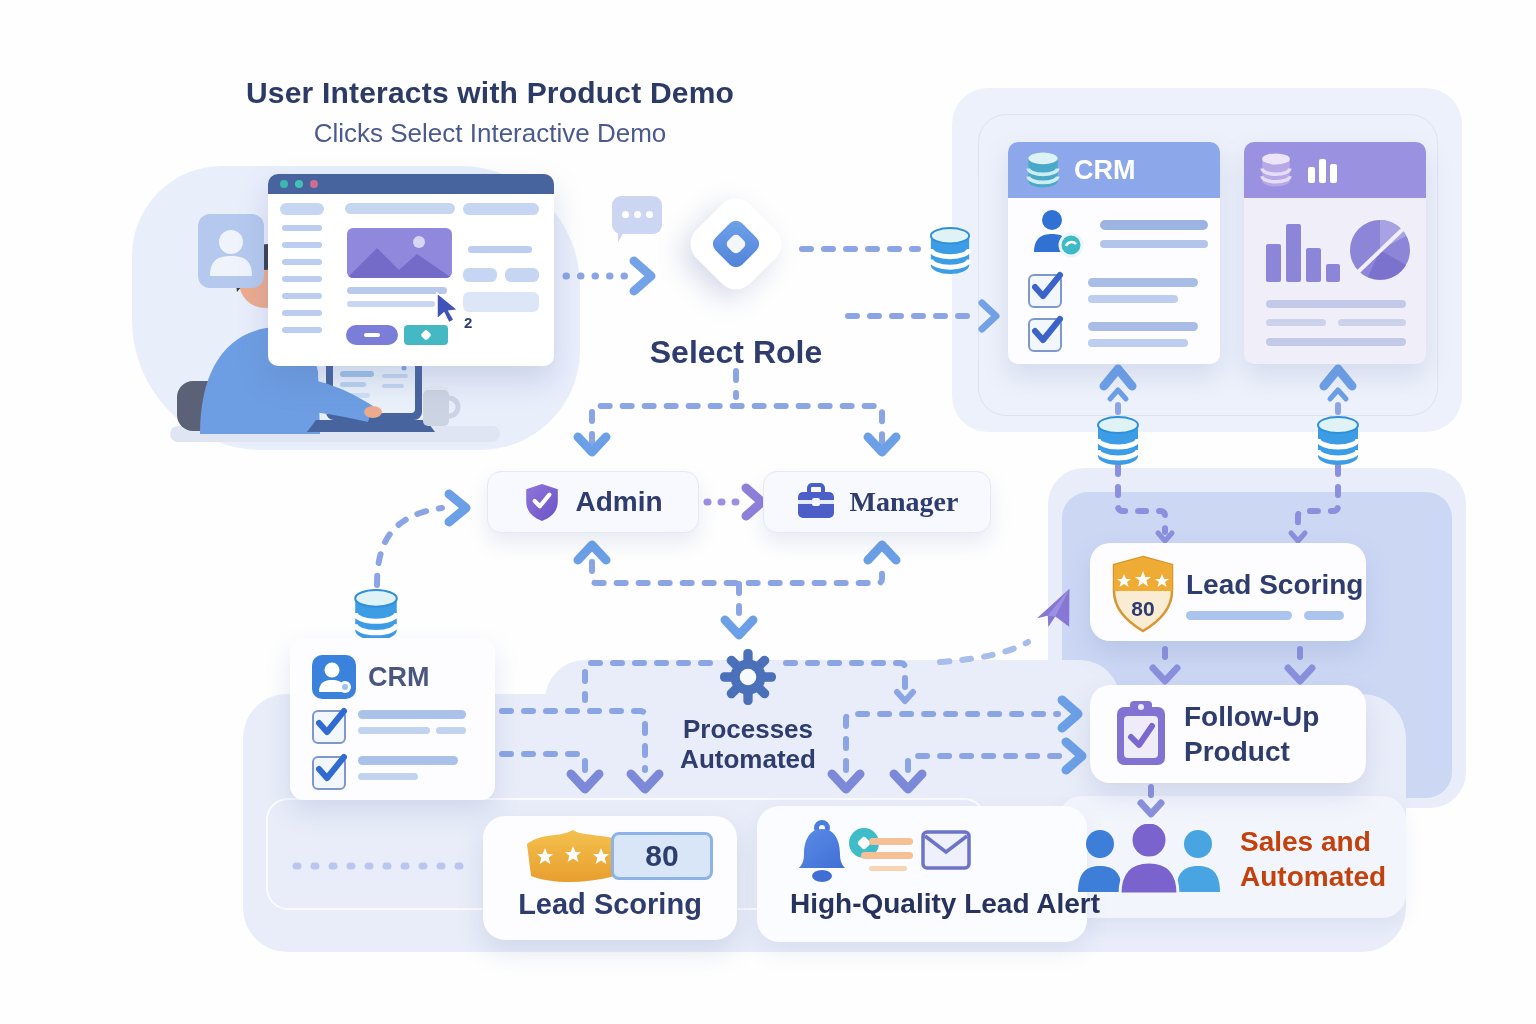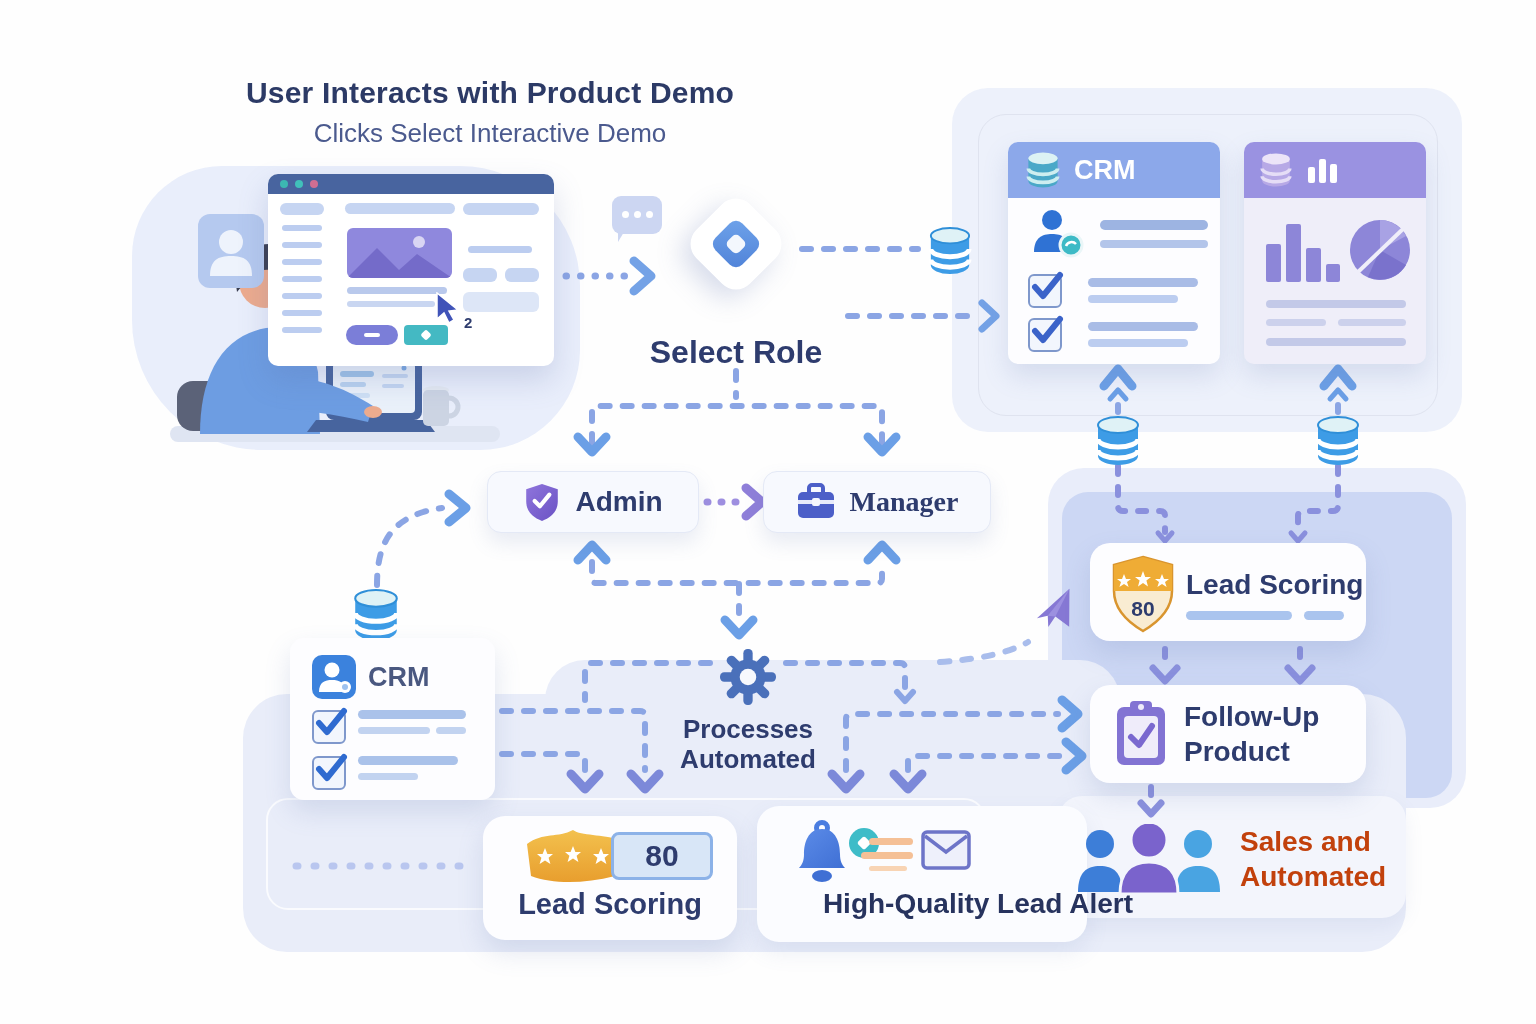--- a/index.html
+++ b/index.html
@@ -438,21 +438,21 @@
     <span class="abs" style="left:92px;top:22px;width:30px;height:30px;background:#3ebcc8;border-radius:50%;">
       <span class="abs" style="left:10px;top:10px;width:10px;height:10px;background:#fff;transform:rotate(45deg);border-radius:2px;"></span>
     </span>
     <div class="line" style="left:112px;top:32px;width:44px;height:7px;background:#f5c096;"></div>
     <div class="line" style="left:104px;top:46px;width:52px;height:7px;background:#f5c096;"></div>
     <div class="line" style="left:112px;top:60px;width:38px;height:5px;background:#f8d4b4;"></div>
     <svg class="abs" style="left:164px;top:24px;" width="50" height="40" viewBox="0 0 50 40">
       <rect x="2" y="2" width="46" height="36" rx="4" fill="#eef0fb" stroke="#6d74c8" stroke-width="3.5"></rect>
       <polyline points="4,6 25,22 46,6" stroke="#6d74c8" stroke-width="3.5" fill="none"></polyline>
     </svg>
-    <div class="abs" style="left:0;top:82px;width:376px;text-align:right;font-size:28px;font-weight:700;color:#27335e;">High-Quality Lead Alert</div>
+    <div class="abs" style="left:0;top:82px;width:376px;text-align:center;font-size:28px;font-weight:700;color:#27335e;">High-Quality Lead Alert</div>
   </div>
 
   <div class="node" style="left:1074px;top:820px;width:320px;height:86px;">
     <svg class="abs" style="left:0;top:4px;" width="150" height="72" viewBox="0 0 150 72">
       <circle cx="26" cy="20" r="14" fill="#3d7ed8"></circle>
       <path d="M4,68 C4,48 13,42 26,42 C39,42 48,48 48,68 Z" fill="#3d7ed8"></path>
       <circle cx="124" cy="20" r="14" fill="#49a4e2"></circle>
       <path d="M102,68 C102,48 111,42 124,42 C137,42 146,48 146,68 Z" fill="#49a4e2"></path>
       <circle cx="75" cy="16" r="18" fill="#7a63cc" stroke="#f3f5fc" stroke-width="3"></circle>
       <path d="M46,70 C46,46 58,38 75,38 C92,38 104,46 104,70 Z" fill="#7a63cc" stroke="#f3f5fc" stroke-width="3"></path>

